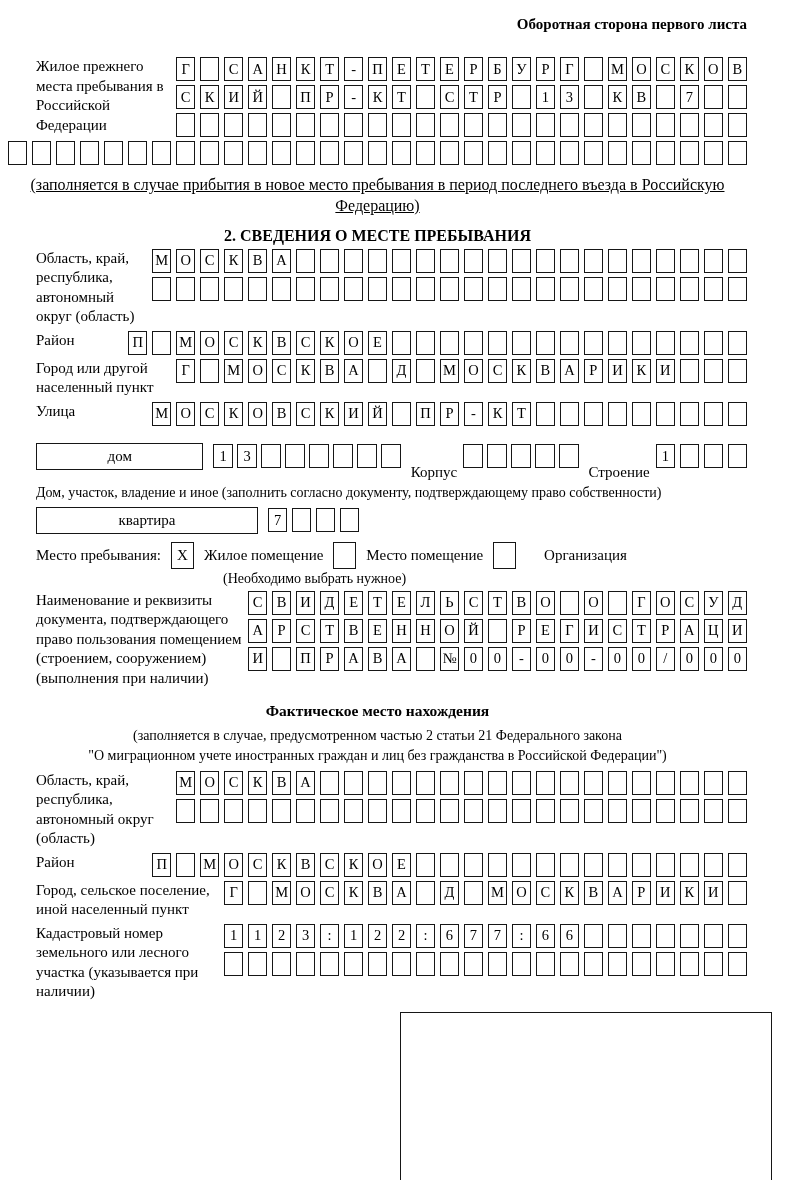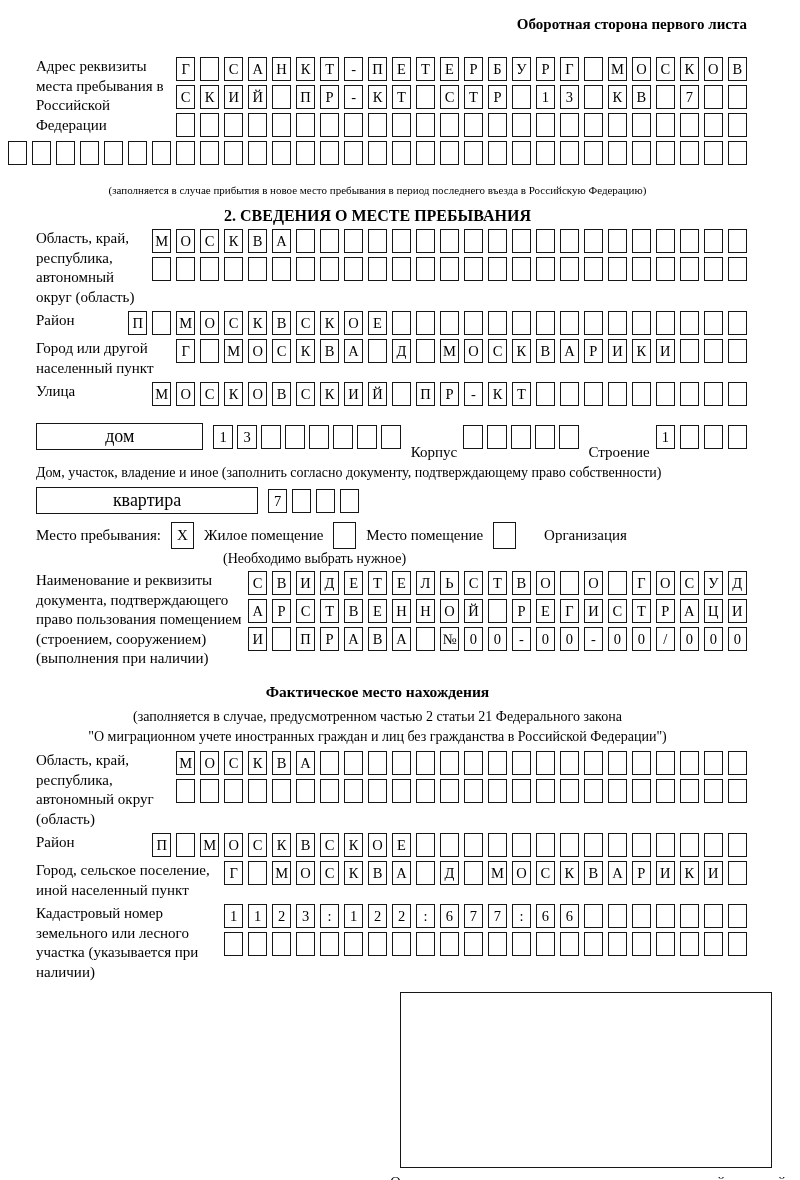--- a/index.html
+++ b/index.html
@@ -11,28 +11,28 @@
 
   .frow { display:flex; align-items:flex-start; margin-top:4px; }
   .frow .label { flex:1 1 auto; padding-left:28px; padding-right:6px; font-size:15px; line-height:1.3; }
   .cellcol { display:flex; flex-direction:column; gap:4px; align-items:flex-end; flex:0 0 auto; }
 
   .cells { display:flex; gap:4.6px; }
   .cell { width:19.4px; height:24px; border:1.6px solid #161616; display:flex; align-items:center;
           justify-content:center; font-size:14.5px; line-height:1; background:#fff; }
   .fullrow { margin-top:4px; }
 
-  .caption { text-align:center; font-size:11px; margin-top:18px; line-height:1.3; }
+  .caption { text-align:center; font-size:16px; margin-top:10px; line-height:1.3;text-decoration:underline; }
   .sec-title { text-align:center; font-weight:bold; font-size:16px; margin:10px 0 4px; }
   .sub-title { text-align:center; font-weight:bold; font-size:15.5px; margin:14px 0 6px; }
   .note-line { text-align:center; font-size:14px; line-height:1.45; }
 
   .inlrow { display:flex; align-items:center; margin-top:6px; margin-left:28px; }
   .widebox { border:1.6px solid #161616; height:27px; display:flex; align-items:center;
-             justify-content:center; font-size:18px; }
+             justify-content:center; font-size:15px; }
   .widebox.dom { width:196px; }
   .widebox.kvart { width:222px; }
   .inline-label { font-size:15px; padding:0 6px 0 10px;margin-top:32px; }
   .gap10 { margin-left:10px; }
 
   .leftnote { font-size:14px; margin-top:4px; margin-left:28px; }
 
   .mestorow { display:flex; align-items:center; margin-top:8px; margin-left:28px; font-size:15px; }
   .checkbox { width:23px; height:27px; border:1.6px solid #161616; display:flex; align-items:center;
               justify-content:center; font-size:15px; margin:0 10px; flex:0 0 auto; }
@@ -44,21 +44,21 @@
                    font-size:14.5px; line-height:1.45; }
 </style>
 </head>
 <body>
 
 <div class="page">
 
   <div class="corner-note">Оборотная сторона первого листа</div>
 
   <div class="frow">
-    <div class="label">Адрес реквизиты места пребывания в Российской Федерации</div>
+    <div class="label">Жилое прежнего места пребывания в Российской Федерации</div>
     <div class="cellcol">
       <div class="cells">
           <div class="cell">Г</div>
           <div class="cell"></div>
           <div class="cell">С</div>
           <div class="cell">А</div>
           <div class="cell">Н</div>
           <div class="cell">К</div>
           <div class="cell">Т</div>
           <div class="cell">-</div>

